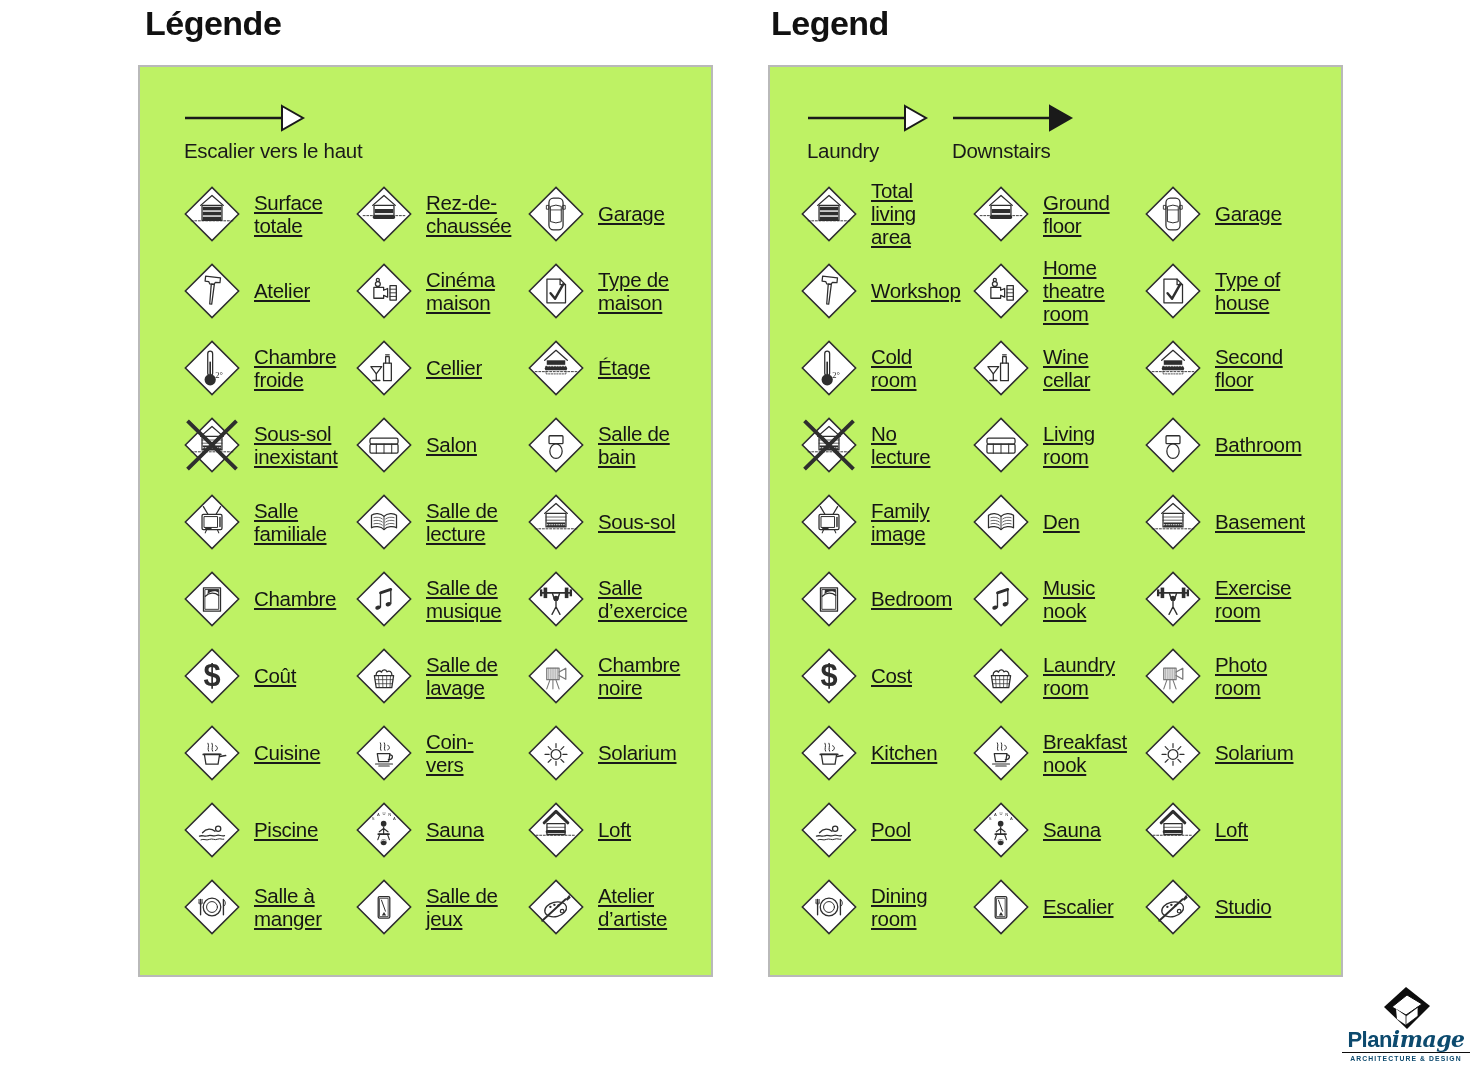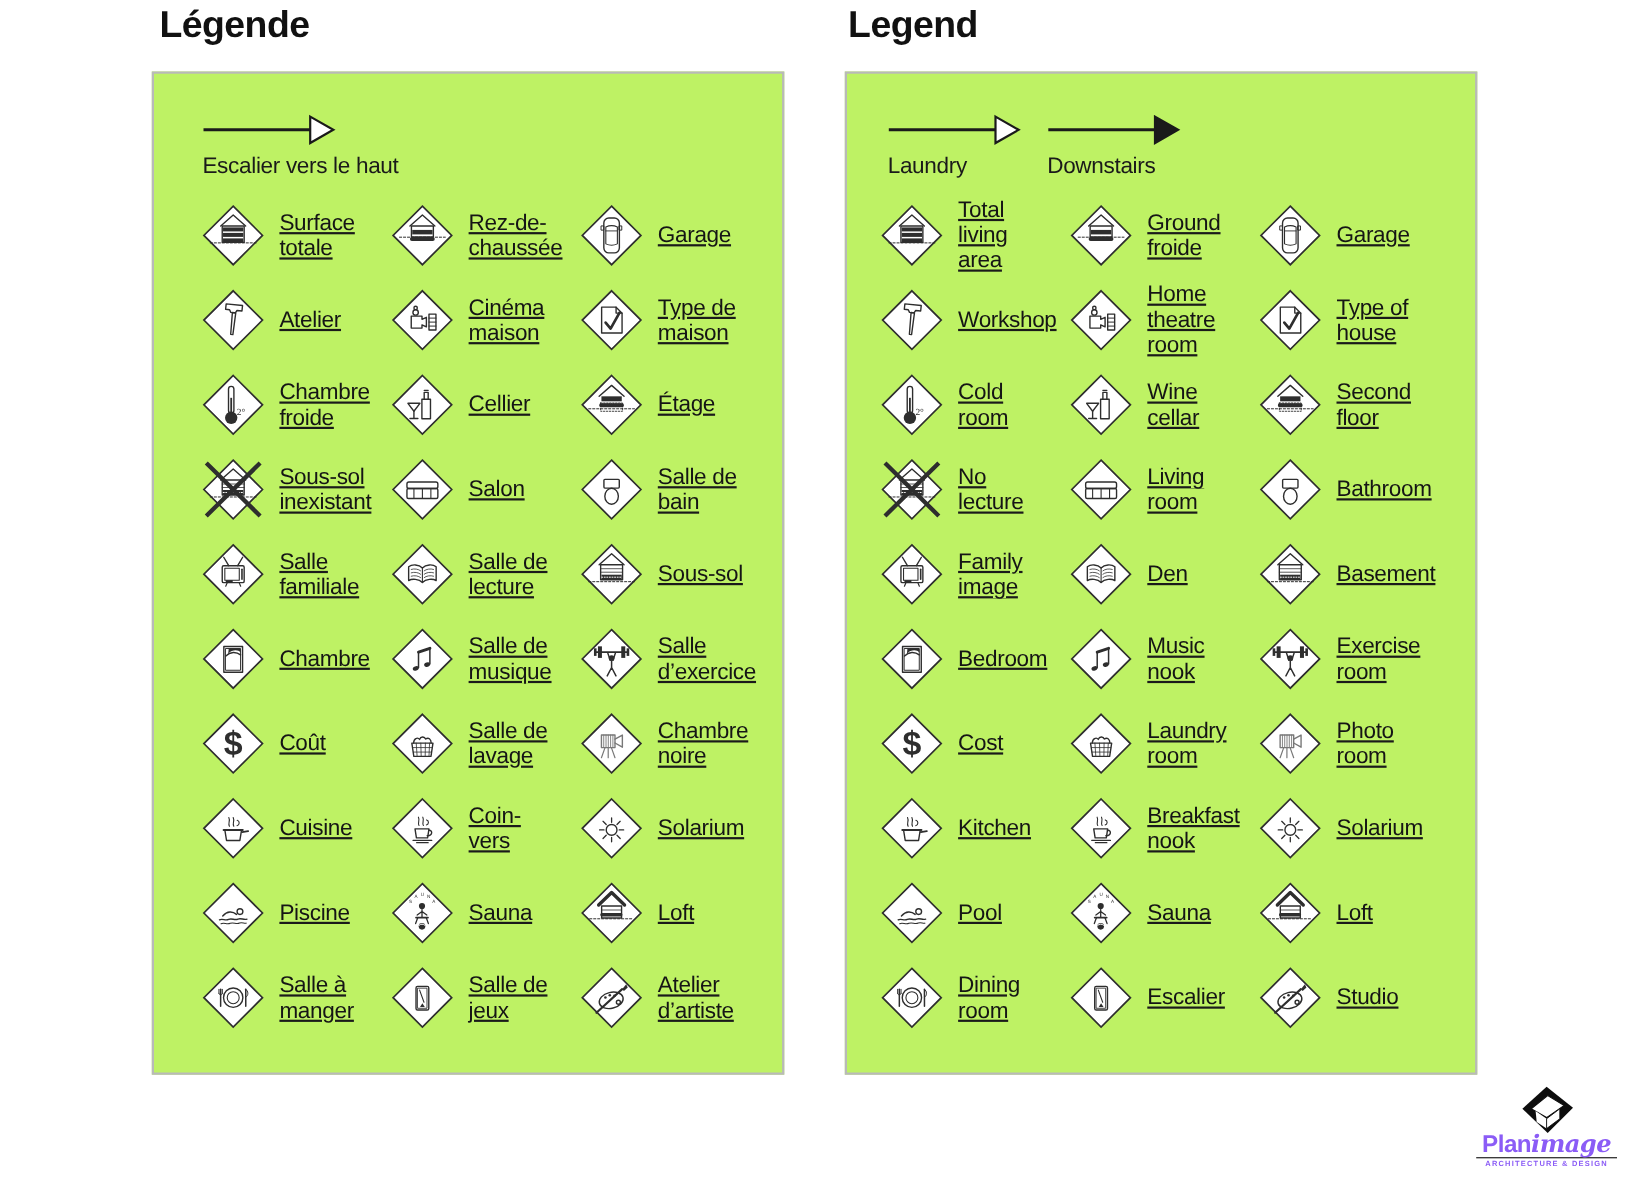--- a/index.html
+++ b/index.html
@@ -30,21 +30,21 @@
   }
   #grid-fr{left:43px;}
   #grid-en{left:30px;}
   .cell-icon{width:58px;height:58px;}
   .icn{width:58px;height:58px;display:block;color:#2e2e2e;}
   .lbl{
     font-size:20.5px;line-height:23px;padding-left:13px;
     letter-spacing:-0.3px;white-space:pre-line;color:#151515;
   }
   .logo{
-    position:absolute;right:6px;bottom:12px;width:132px;text-align:center;color:#8b5cf6;
+    position:absolute;right:6px;bottom:12px;width:132px;text-align:center;color:#0c4a6e;
   }
   .logo-mark{display:block;margin:0 auto -2px auto;}
   .logo-text{font-size:22px;line-height:22px;white-space:nowrap;}
   .logo-plan{font-weight:bold;letter-spacing:-0.5px;}
   .logo-image{font-style:italic;font-weight:bold;font-family:"DejaVu Serif","Liberation Serif",serif;letter-spacing:-0.5px;}
   .logo-rule{height:1.5px;background:#0d0d0d;margin:1px 2px 2px 2px;}
   .logo-tag{font-size:6.8px;font-weight:bold;letter-spacing:1.1px;}
 </style>
 </head>
 <body>
@@ -505,21 +505,21 @@
           <g fill="none" stroke="currentColor" stroke-width="1.4" stroke-linecap="round" stroke-linejoin="round">
             <path d="M19.5,22.5 L32,11.5 L44.5,22.5"></path>
             <rect x="21" y="22.5" width="22" height="11"></rect>
             <rect x="21.8" y="26.5" width="20.4" height="4.5" fill="currentColor" stroke="none"></rect>
             <path d="M21.5,35.5 H42.5" stroke-width="4" stroke-dasharray="1.1 1.1"></path>
             <path d="M9,33.8 H55" stroke-width="1" stroke-dasharray="2.2 1.8"></path>
           </g>
         </svg>
       </div>
       <div class="lbl">Ground
-froide</div>
+floor</div>
       <div class="cell-icon">
         <svg class="icn" viewBox="0 0 64 64">
           <polygon points="32,2.6 61.4,32 32,61.4 2.6,32" fill="#ffffff" stroke="currentColor" stroke-width="1.7"></polygon>
           <g fill="none" stroke="currentColor" stroke-width="1.4" stroke-linecap="round" stroke-linejoin="round">
             <rect x="24.2" y="14.5" width="15.6" height="35" rx="5"></rect>
             <path d="M26.2,23.5 Q32,20.8 37.8,23.5 L37.8,40.5 Q32,43.2 26.2,40.5 Z" stroke-width="1.1"></path>
             <path d="M26.2,27.5 H37.8" stroke-width="0.9"></path>
             <rect x="21.8" y="22.5" width="2.4" height="4.2" stroke-width="1"></rect>
             <rect x="39.8" y="22.5" width="2.4" height="4.2" stroke-width="1"></rect>
           </g>

